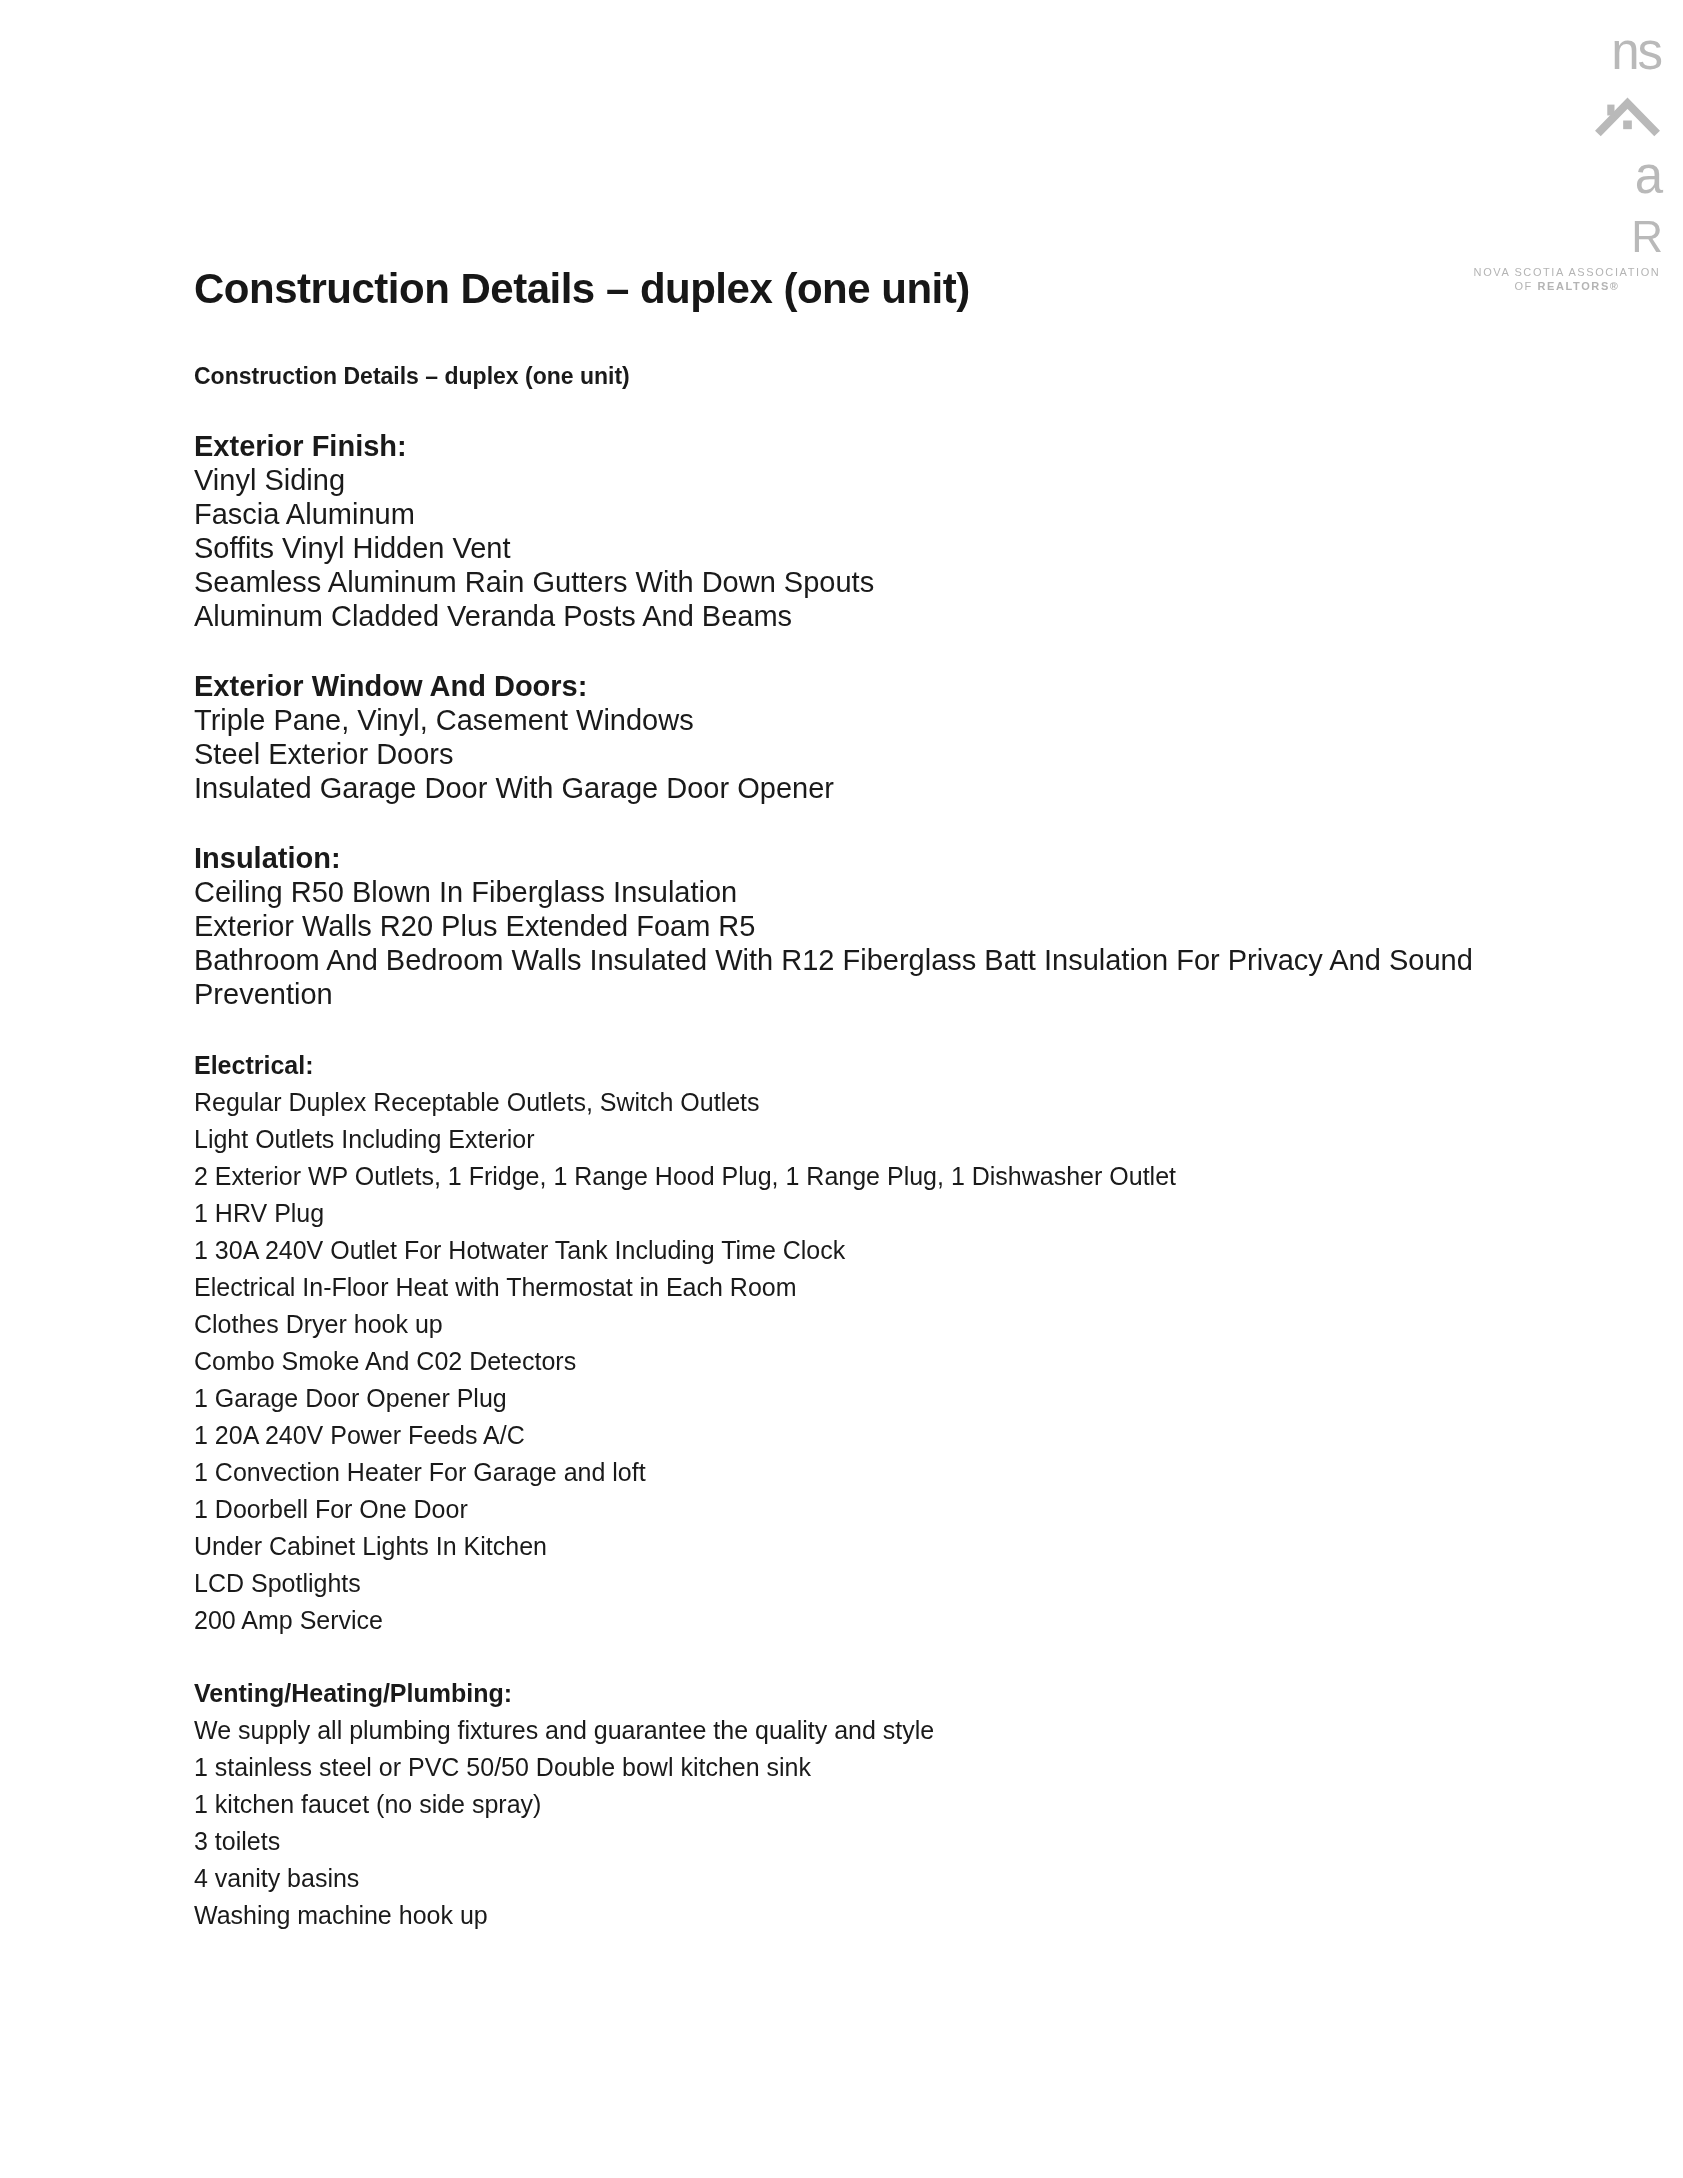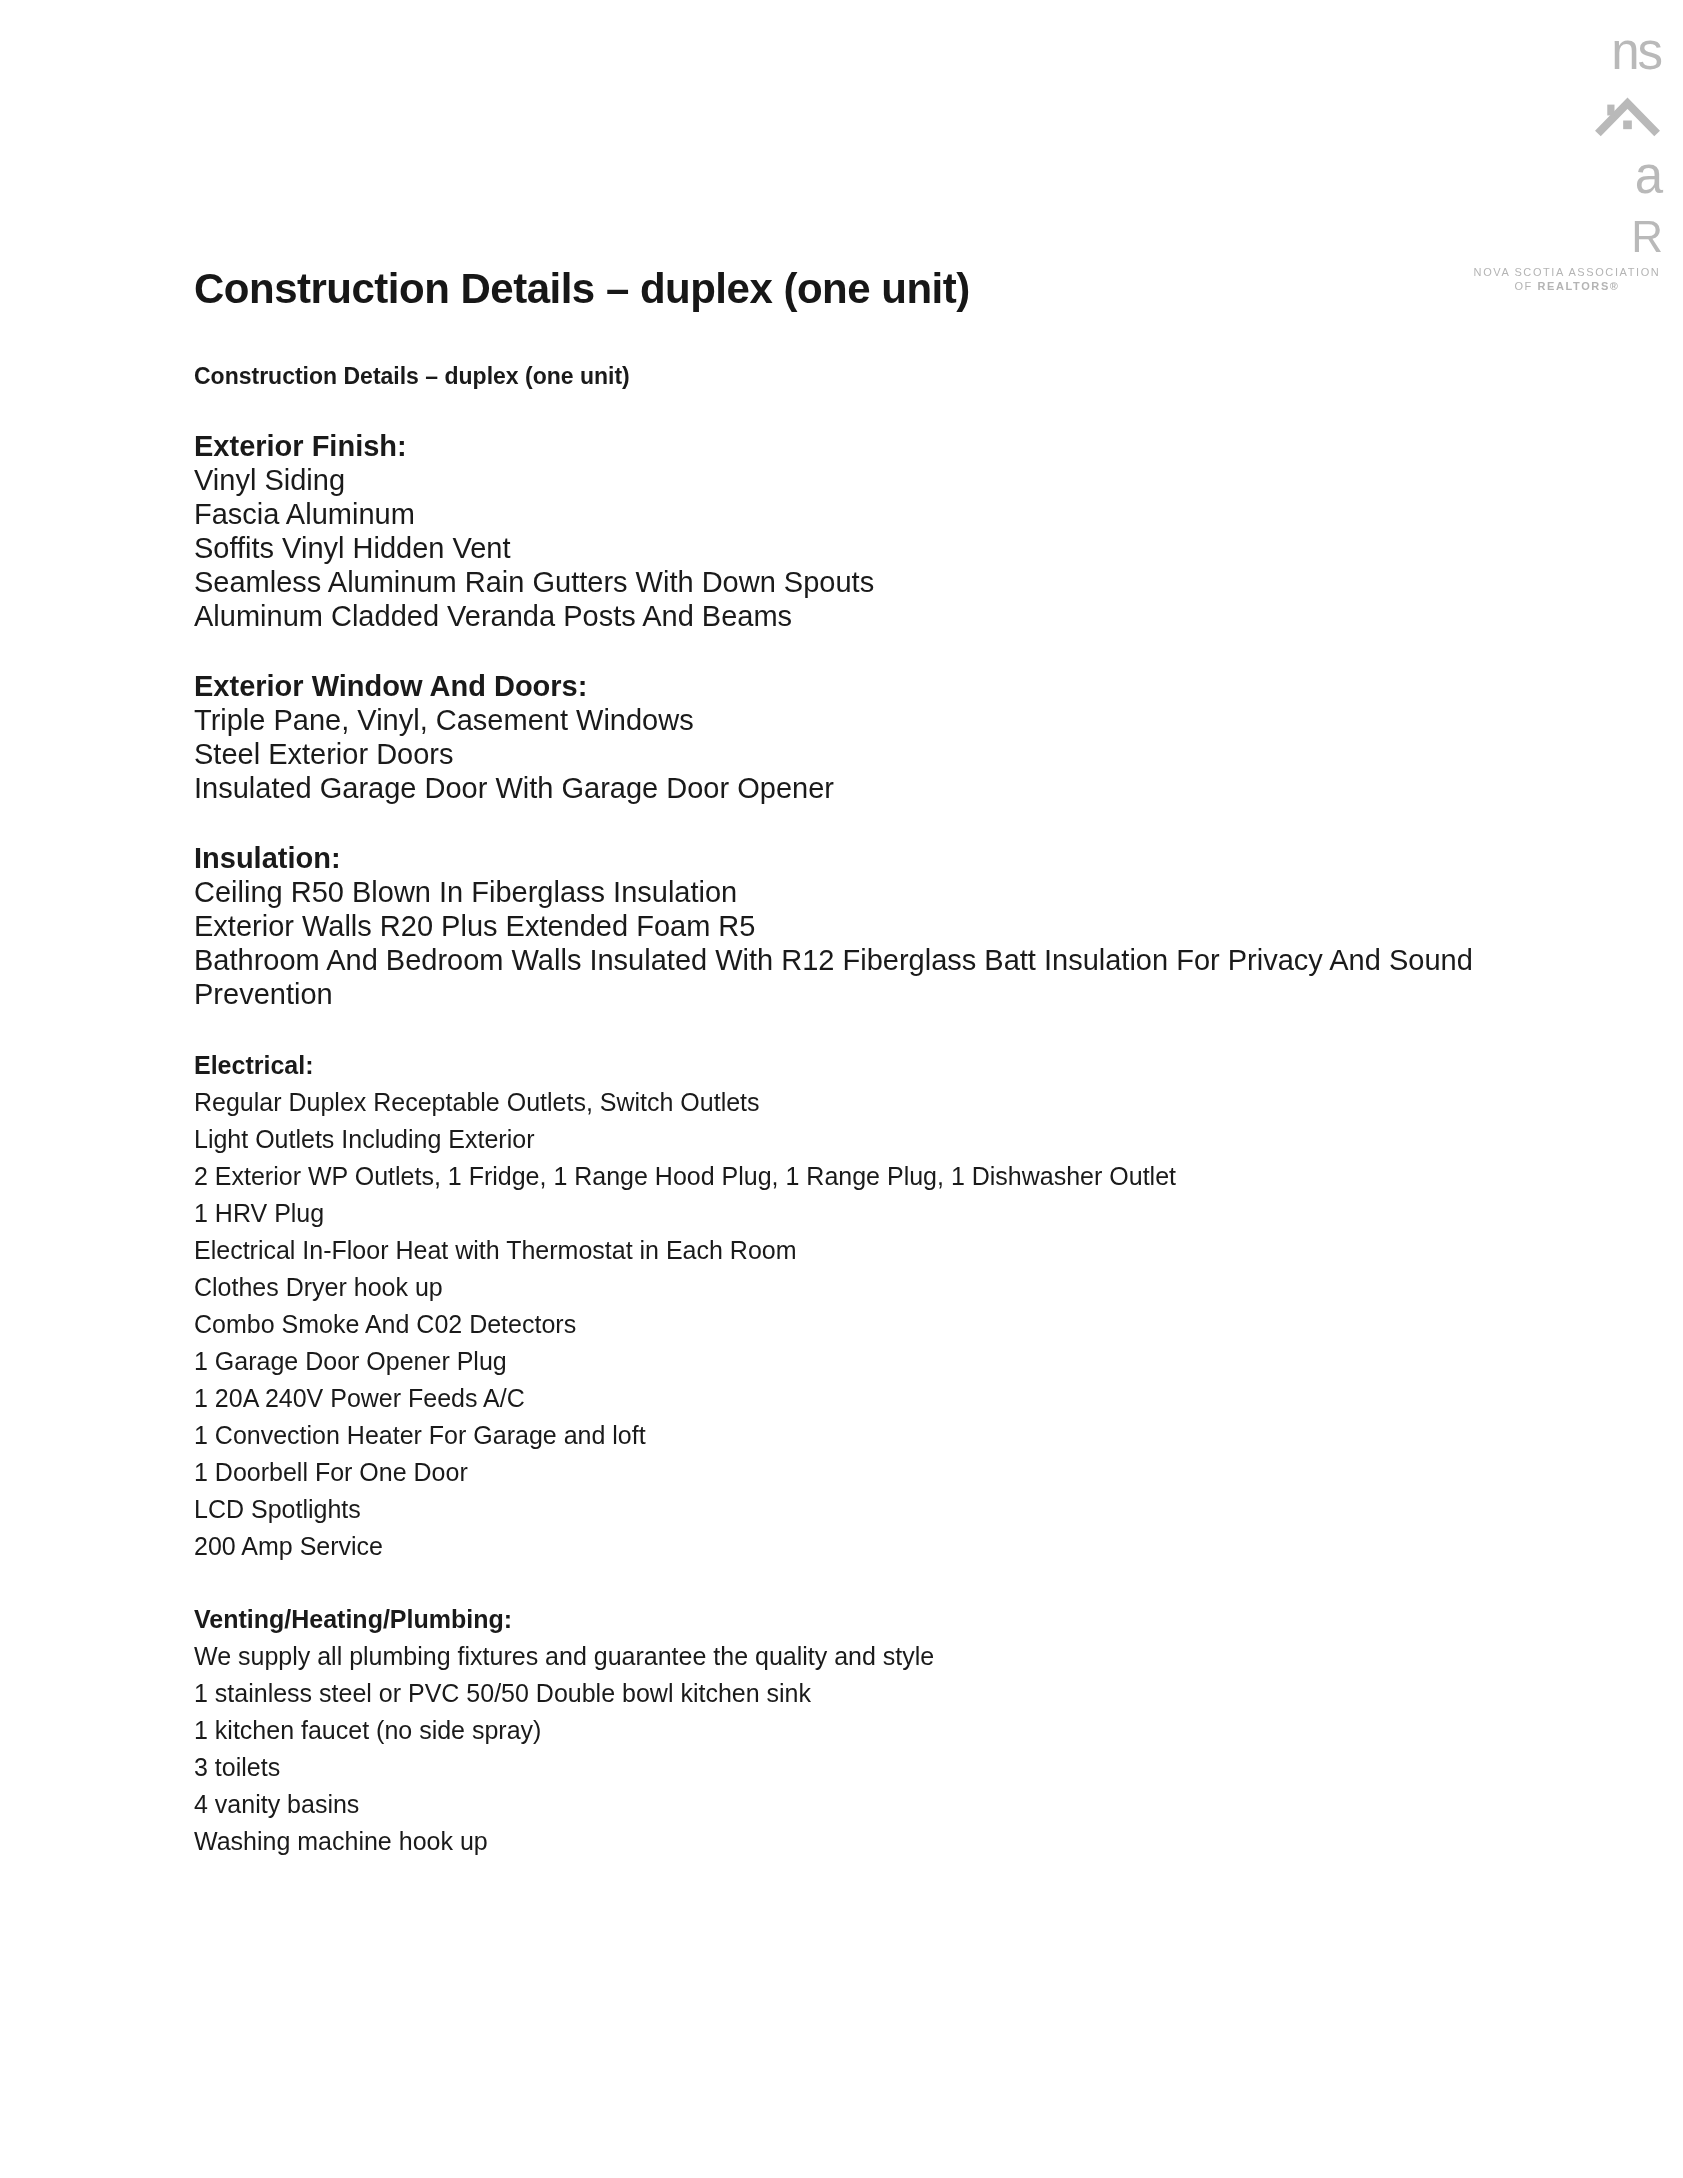--- a/index.html
+++ b/index.html
@@ -132,27 +132,29 @@
           </div>
   </div>
 
   <div class="section">
     <div class="section-title">Electrical:</div>
     <div class="section-lines">
             <div class="line">Regular Duplex Receptable Outlets, Switch Outlets</div>
             <div class="line">Light Outlets Including Exterior</div>
             <div class="line">2 Exterior WP Outlets, 1 Fridge, 1 Range Hood Plug, 1 Range Plug, 1 Dishwasher Outlet</div>
             <div class="line">1 HRV Plug</div>
+            <div class="line">1 30A 240V Outlet For Hotwater Tank Including Time Clock</div>
             <div class="line">Electrical In-Floor Heat with Thermostat in Each Room</div>
             <div class="line">Clothes Dryer hook up</div>
             <div class="line">Combo Smoke And C02 Detectors</div>
             <div class="line">1 Garage Door Opener Plug</div>
             <div class="line">1 20A 240V Power Feeds A/C</div>
             <div class="line">1 Convection Heater For Garage and loft</div>
             <div class="line">1 Doorbell For One Door</div>
+            <div class="line">Under Cabinet Lights In Kitchen</div>
             <div class="line">LCD Spotlights</div>
             <div class="line">200 Amp Service</div>
           </div>
   </div>
 
   <div class="section">
     <div class="section-title">Venting/Heating/Plumbing:</div>
     <div class="section-lines">
             <div class="line">We supply all plumbing fixtures and guarantee the quality and style</div>
             <div class="line">1 stainless steel or PVC 50/50 Double bowl kitchen sink</div>

